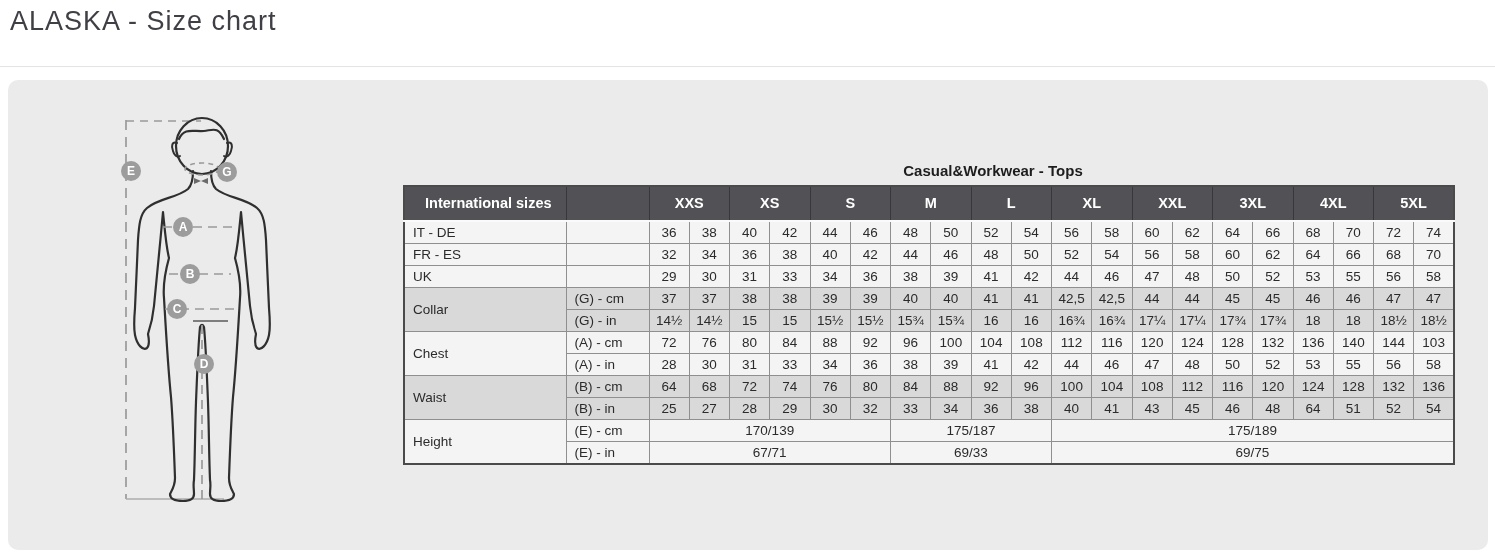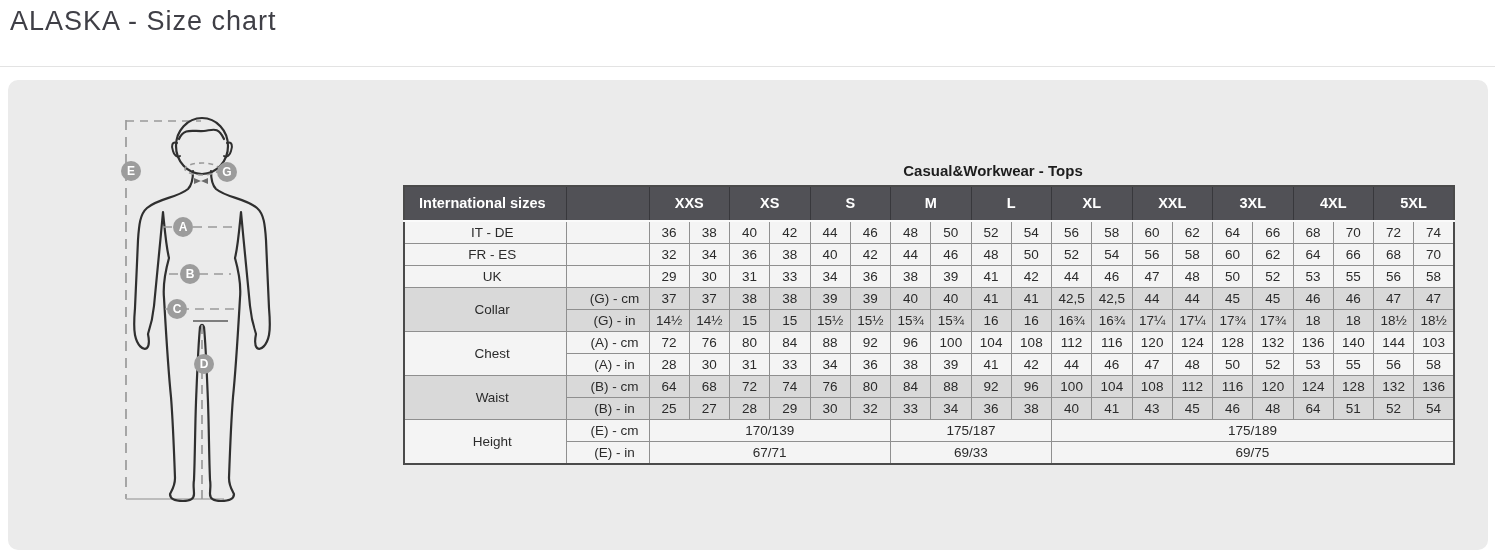--- a/index.html
+++ b/index.html
@@ -34,25 +34,25 @@
   }
   .size-table th,.size-table td{
     border:1px solid var(--c-border-inner,#8f8f8f);
     padding:0 2px;height:21px;line-height:1;overflow:hidden;white-space:nowrap;
   }
   .size-table thead th{
     background:var(--c-header-bg,#515156);color:var(--c-header-text,#ffffff);
     border-color:#38383c;border-bottom:2px solid #fafafa;
     height:33px;font-size:14.5px;font-weight:bold;
   }
-  .size-table thead th.corner{text-align:left;padding-left:14px;}
+  .size-table thead th.corner{text-align:left;padding-left:20px;}
   .size-table thead th.size{}
   .size-table tr.light td{background:var(--c-row-light,#f4f4f4);}
   .size-table tr.gray td{background:var(--c-row-gray,#d9d9d9);}
-  .size-table td.lbl,.size-table td.sub{text-align:center;padding-left:16px;}
+  .size-table td.lbl,.size-table td.sub{text-align:left;padding-left:8px;}
   .size-table td.val,.size-table td.span-val{text-align:center;}
 </style>
 </head>
 <body>
 
 <div class="page">
 
   <div class="page-header">
     <h1 class="page-title">ALASKA - Size chart</h1>
   </div>

